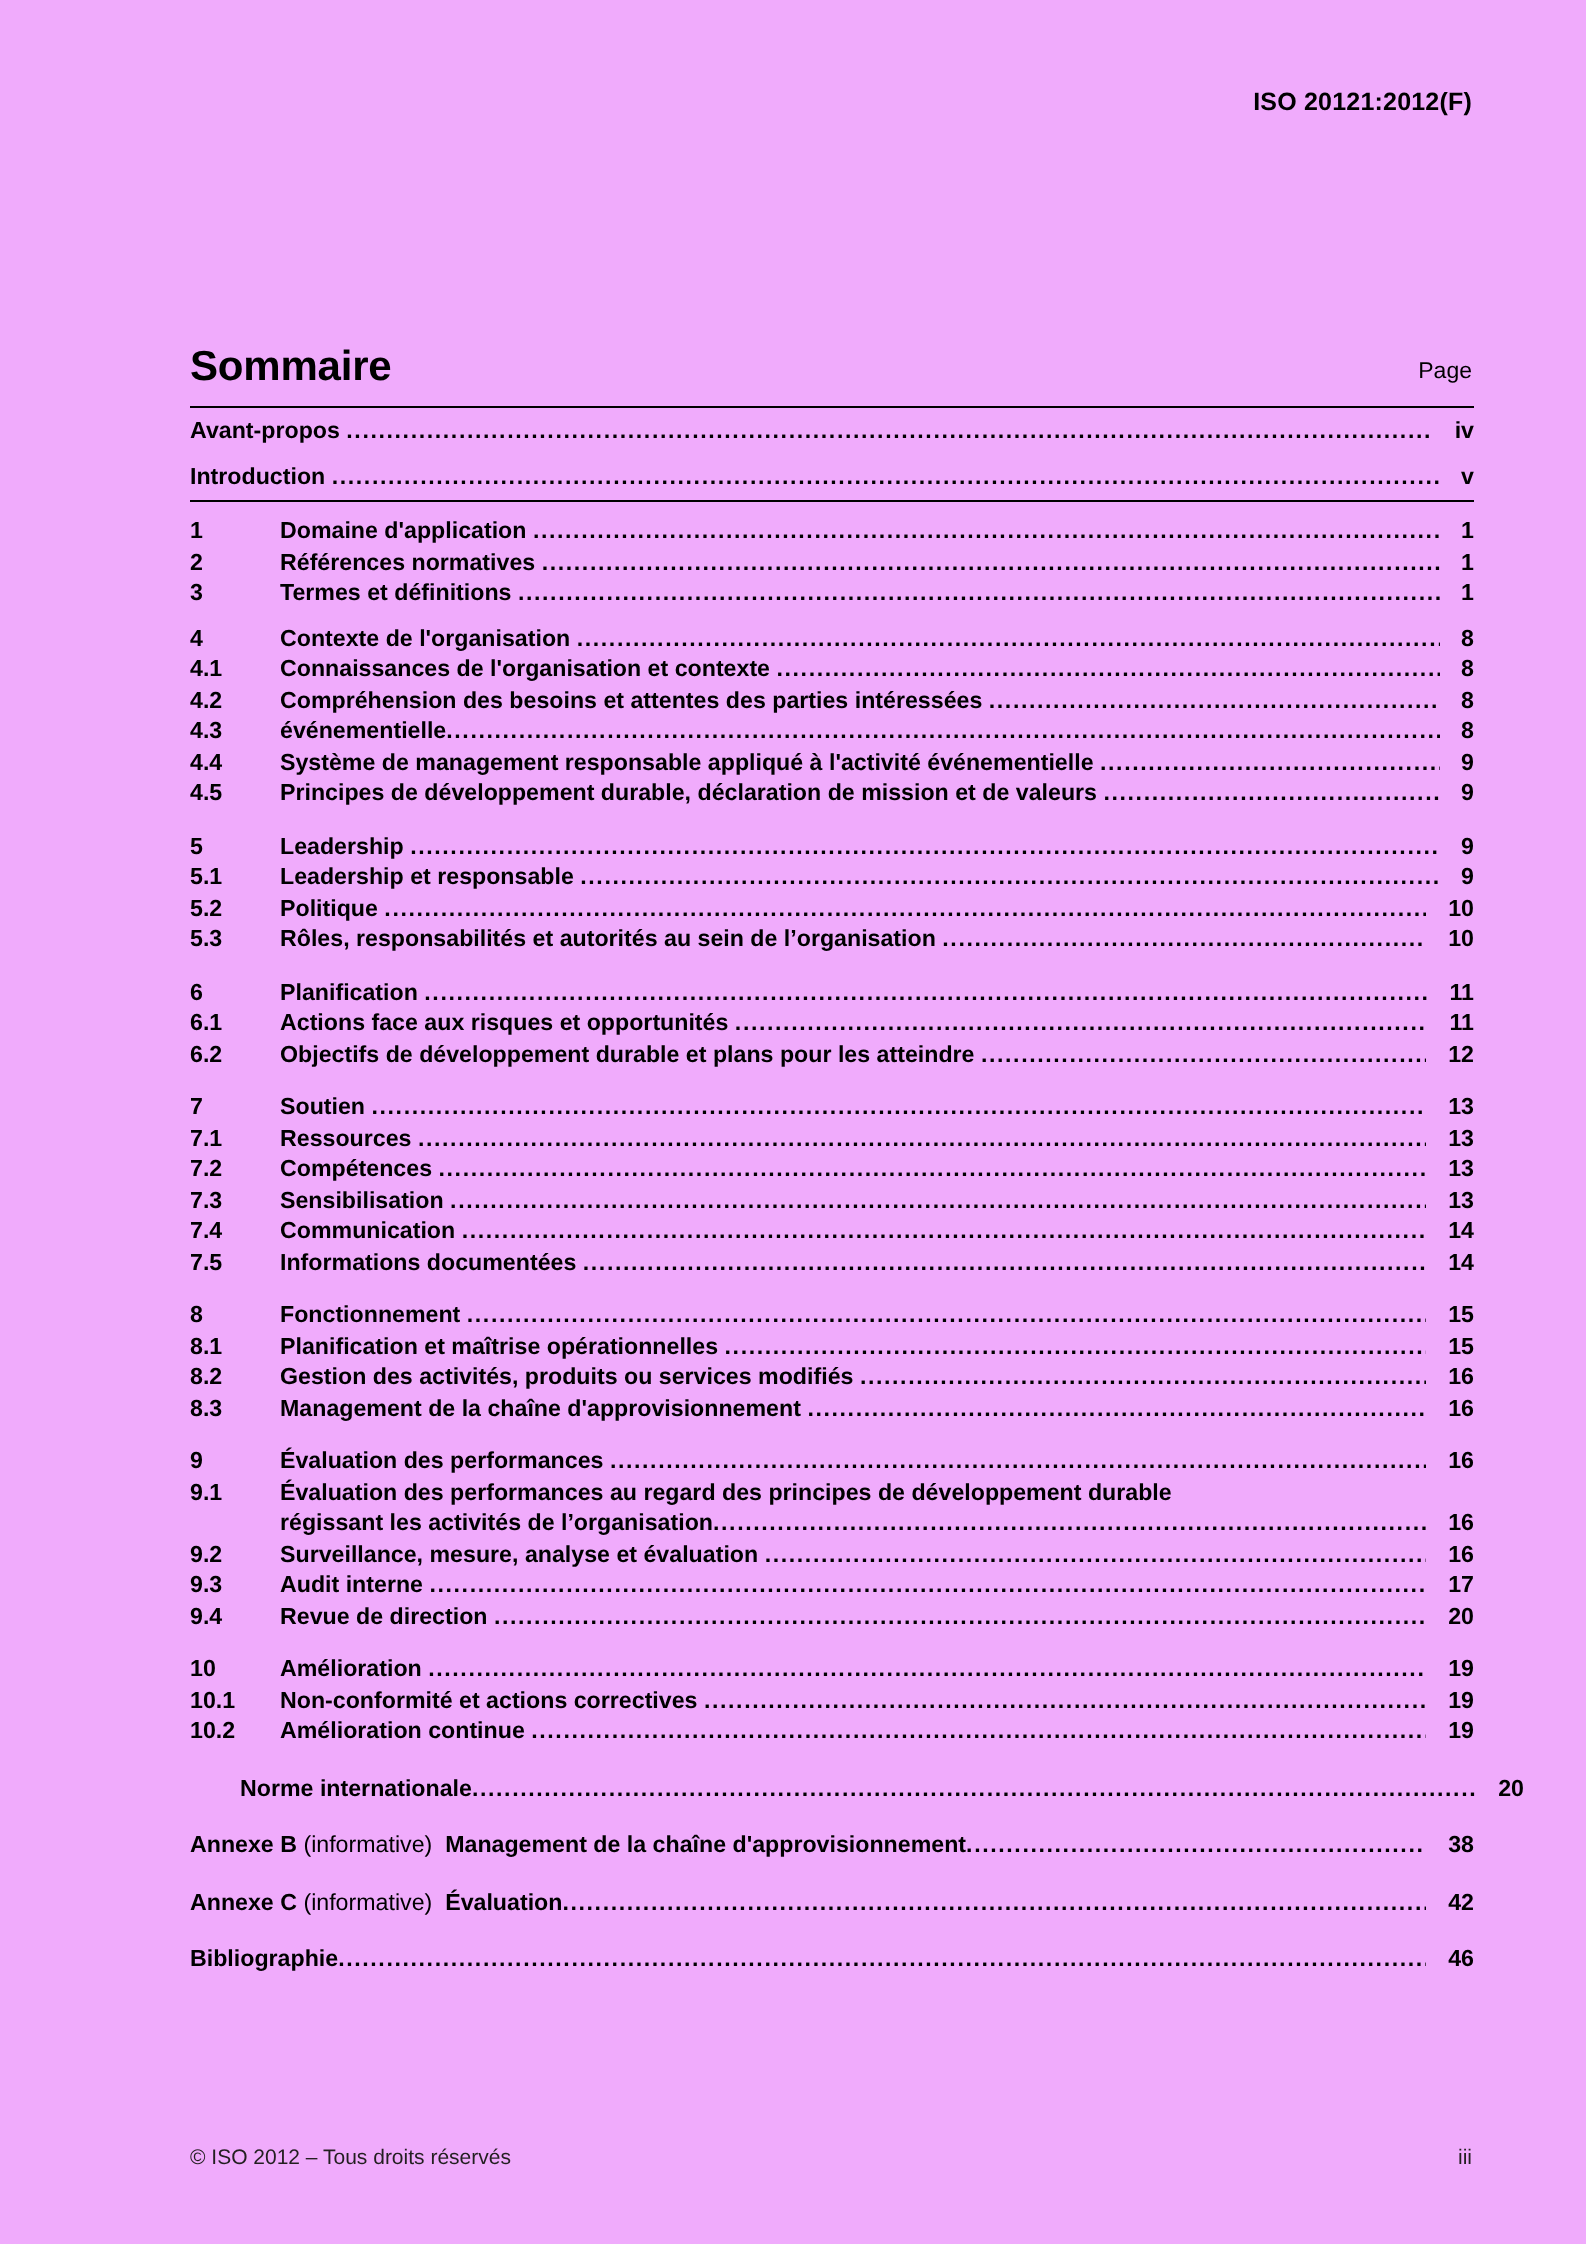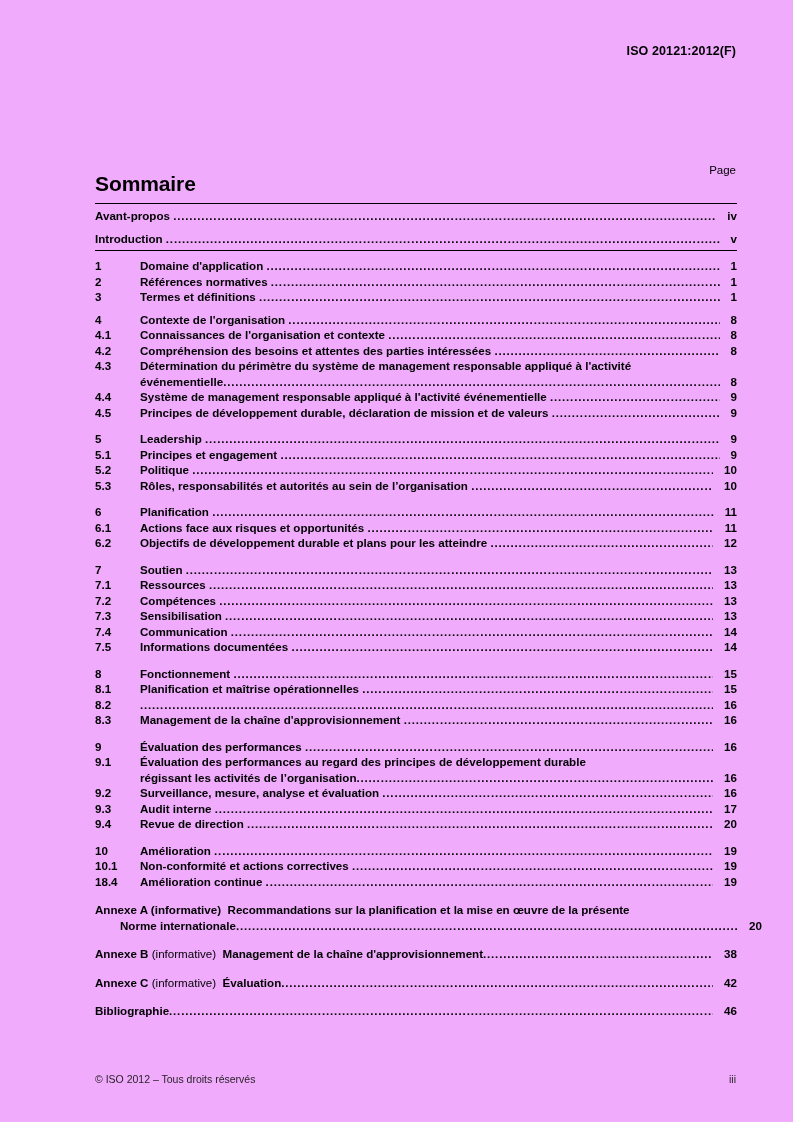--- a/index.html
+++ b/index.html
@@ -29,21 +29,21 @@
   .toc-title {
     position: absolute;
     top: 172px;
     left: 95px;
     font-size: 21px;
     font-weight: bold;
     letter-spacing: -0.1px;
   }
   .page-label {
     position: absolute;
-    top: 164px;
+    top: 180px;
     right: 57px;
     font-size: 11.5px;
     font-weight: normal;
   }
   .toc {
     position: absolute;
     top: 203px;
     left: 95px;
     width: 642px;
   }
@@ -229,21 +229,20 @@
             <div class="line">
               <span class="label">Compréhension des besoins et attentes des parties intéressées </span>
               <span class="leader">........................................................................................................................................................................................................</span>
               <span class="pg">8</span>
             </div>
           </div>
         </div>
         <div class="entry">
           <div class="num">4.3</div>
           <div class="body">
-            <div class="wrapline">Détermination du périmètre du système de management responsable appliqué à l'activité</div>
             <div class="line">
               <span class="label">événementielle</span>
               <span class="leader">........................................................................................................................................................................................................</span>
               <span class="pg">8</span>
             </div>
           </div>
         </div>
         <div class="entry">
           <div class="num">4.4</div>
           <div class="body">
@@ -272,21 +271,21 @@
               <span class="label">Leadership </span>
               <span class="leader">........................................................................................................................................................................................................</span>
               <span class="pg">9</span>
             </div>
           </div>
         </div>
         <div class="entry">
           <div class="num">5.1</div>
           <div class="body">
             <div class="line">
-              <span class="label">Principes et engagement </span>
+              <span class="label">Leadership et responsable </span>
               <span class="leader">........................................................................................................................................................................................................</span>
               <span class="pg">9</span>
             </div>
           </div>
         </div>
         <div class="entry">
           <div class="num">5.2</div>
           <div class="body">
             <div class="line">
               <span class="label">Politique </span>
@@ -415,20 +414,21 @@
               <span class="label">Planification et maîtrise opérationnelles </span>
               <span class="leader">........................................................................................................................................................................................................</span>
               <span class="pg">15</span>
             </div>
           </div>
         </div>
         <div class="entry">
           <div class="num">8.2</div>
           <div class="body">
             <div class="line">
+              <span class="label">Gestion des activités, produits ou services modifiés </span>
               <span class="leader">........................................................................................................................................................................................................</span>
               <span class="pg">16</span>
             </div>
           </div>
         </div>
         <div class="entry">
           <div class="num">8.3</div>
           <div class="body">
             <div class="line">
               <span class="label">Management de la chaîne d'approvisionnement </span>
@@ -504,35 +504,34 @@
           <div class="num">10.1</div>
           <div class="body">
             <div class="line">
               <span class="label">Non-conformité et actions correctives </span>
               <span class="leader">........................................................................................................................................................................................................</span>
               <span class="pg">19</span>
             </div>
           </div>
         </div>
         <div class="entry">
-          <div class="num">18.4</div>
+          <div class="num">10.2</div>
           <div class="body">
             <div class="line">
               <span class="label">Amélioration continue </span>
               <span class="leader">........................................................................................................................................................................................................</span>
               <span class="pg">19</span>
             </div>
           </div>
         </div>
       </div>
     <div id="annex-list">
         <div class="gap-lg"></div>
         <div class="entry noNum">
           <div class="body">
-            <div class="wrapline"><span>Annexe A </span><span class="reg">(informative)</span><span>&nbsp;&nbsp;Recommandations sur la planification et la mise en œuvre de la présente</span></div>
             <div class="cont annex-cont">
               <div class="line">
                 <span class="label">Norme internationale</span>
                 <span class="leader">........................................................................................................................................................................................................</span>
                 <span class="pg">20</span>
               </div>
             </div>
           </div>
         </div>
         <div class="gap-lg"></div>

